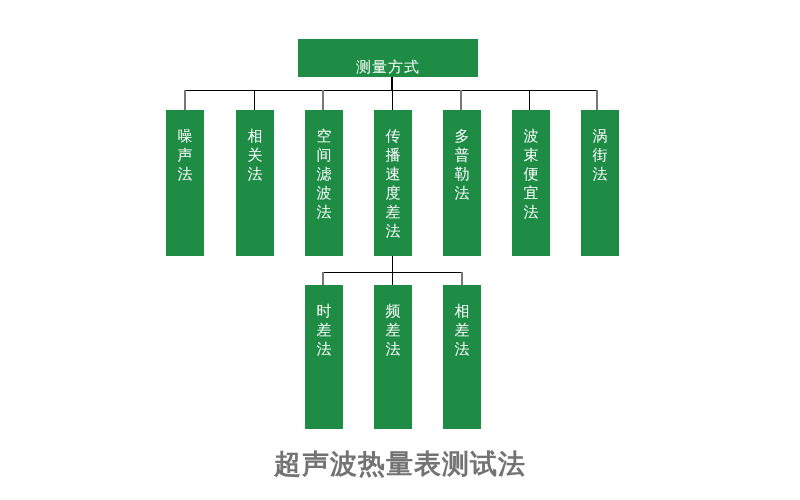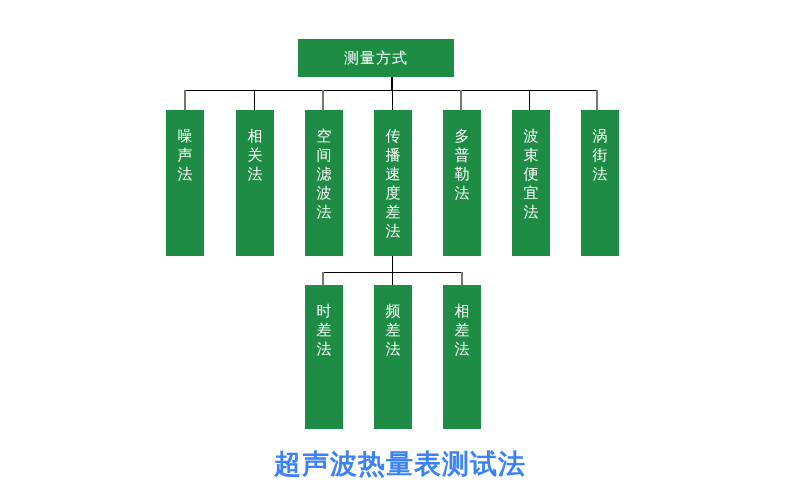--- a/index.html
+++ b/index.html
@@ -1,29 +1,29 @@
 <!DOCTYPE html>
 <html><head>
 <meta charset="utf-8">
 <style>
   html, body { margin:0; padding:0; }
   body { width:800px; height:500px; background:#ffffff; position:relative; overflow:hidden;
          font-family:"DejaVu Sans","Liberation Sans",sans-serif; }
   .box { position:absolute; background:#1e8c45; color:#ffffff; box-sizing:border-box; }
-  .root { left:298px; top:39px; width:156px; height:38px; display:flex; align-items:center; justify-content:center;
+  .root { left:298px; top:39px; width:180px; height:38px; display:flex; align-items:flex-end; justify-content:center;
           font-size:15px; letter-spacing:1px; }
   .vbox { width:38px; display:flex; flex-direction:column; align-items:center; padding-top:17px;
           font-size:15px; line-height:19px; }
   .vbox span { display:block; }
   .row1 { top:110px; height:146px; }
   .row2 { top:285px; height:144px; }
   .line { position:absolute; background:#000; }
   .vline { position:absolute; width:2px; background:#777; }
   .caption { position:absolute; left:0; width:800px; top:446px; text-align:center; font-size:27px;
-             font-weight:bold; color:#3b82f6; letter-spacing:1px; }
+             font-weight:bold; color:#737373; letter-spacing:1px; }
 </style>
 </head>
 <body>
 
 <div class="line" style="left:391px;top:77px;width:2px;height:14px;"></div>
 <div class="line" style="left:185px;top:90px;width:413px;height:1px;"></div>
 <div class="vline" style="left:184px;top:90px;height:20px;"></div>
 <div class="line" style="left:254px;top:90px;width:1px;height:20px;"></div>
 <div class="vline" style="left:322px;top:90px;height:20px;"></div>
 <div class="line" style="left:392px;top:90px;width:1px;height:20px;"></div>

